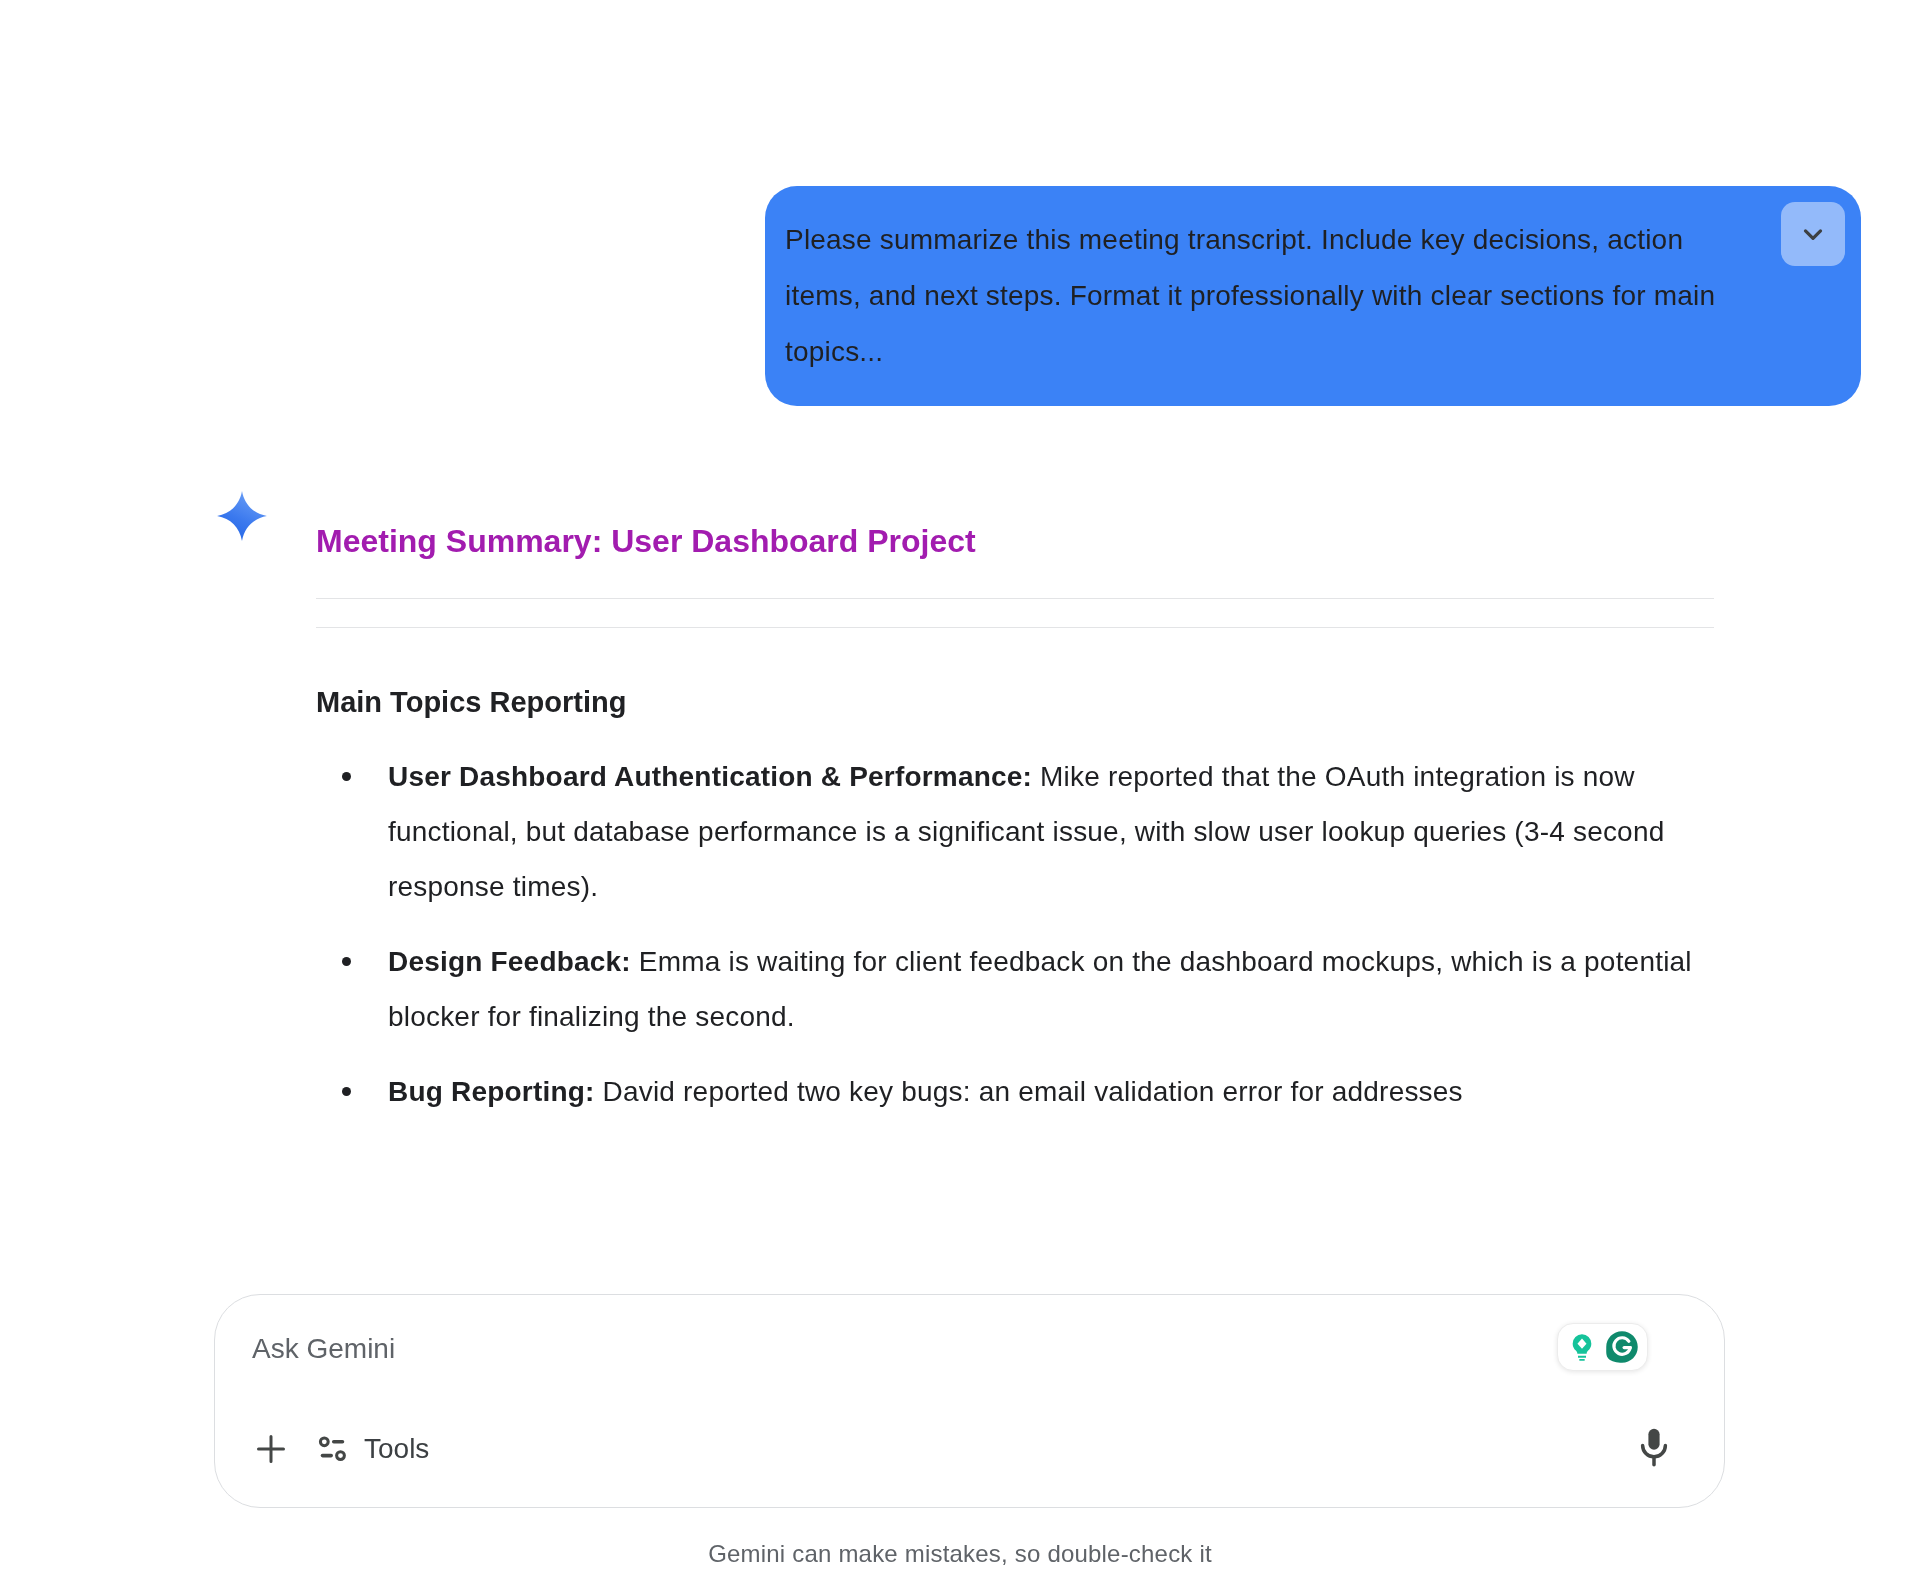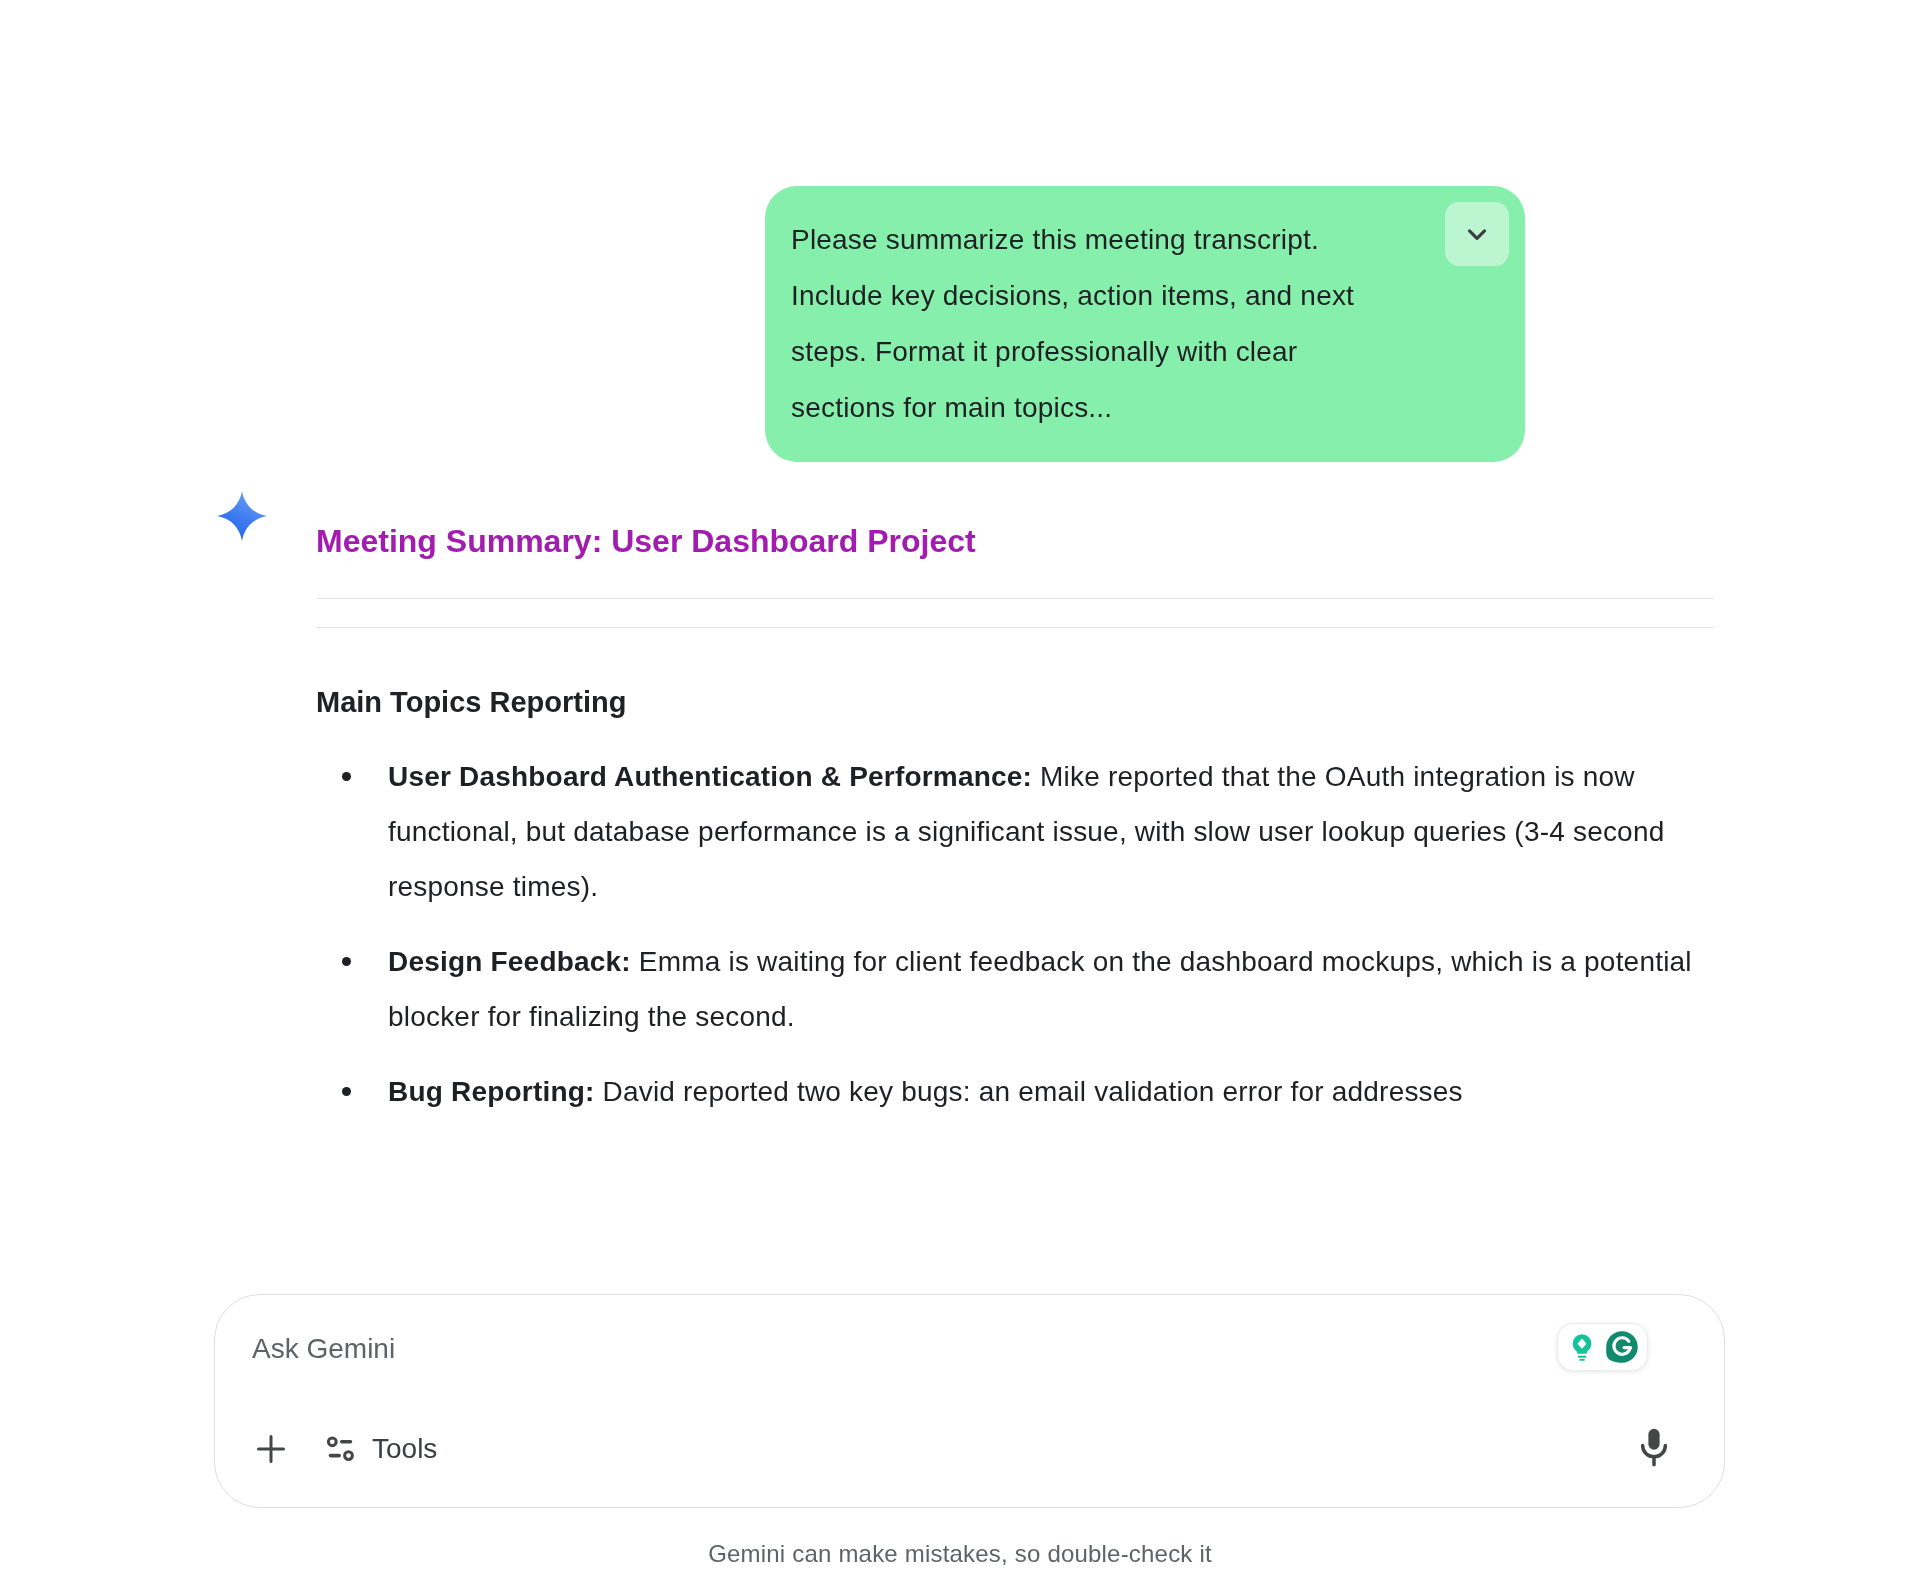--- a/index.html
+++ b/index.html
@@ -13,24 +13,24 @@
     width: 1920px;
     height: 1585px;
     background: #ffffff;
     overflow: hidden;
   }
 
   
   .user-bubble {
     position: absolute;
     left: 765px; top: 186px;
-    width: 760px; min-height: 210px;
-    background: #86efac;
+    width: 1096px; min-height: 210px;
+    background: #3b82f6;
     border-radius: 32px;
-    padding: 26px 130px 26px 26px;
+    padding: 26px 130px 26px 20px;
   }
   .user-bubble .msg-text {
     font-size: 28px;
     line-height: 56px;
     color: #1f2023;
     letter-spacing: 0.2px;
   }
   .collapse-btn {
     position: absolute;
     top: 16px; right: 16px;
@@ -139,21 +139,21 @@
     padding: 5px 7px;
     box-shadow: 0 1px 5px rgba(0,0,0,0.10);
   }
   .icon-btn {
     border: none; background: transparent;
     display: flex; align-items: center; justify-content: center;
     cursor: pointer;
   }
   .plus-btn { position: absolute; left: 34px; top: 132px; width: 44px; height: 44px; }
   .tools-btn {
-    position: absolute; left: 108px; top: 132px; height: 44px;
+    position: absolute; left: 100px; top: 132px; height: 44px;
     display: flex; align-items: center; gap: 13px;
     font-size: 28px; color: #3c4043;
   }
   .mic-btn { position: absolute; right: 48px; top: 128px; width: 44px; height: 50px; }
 
   
   .footer-note {
     position: absolute;
     left: 0; top: 1540px;
     width: 100%;

